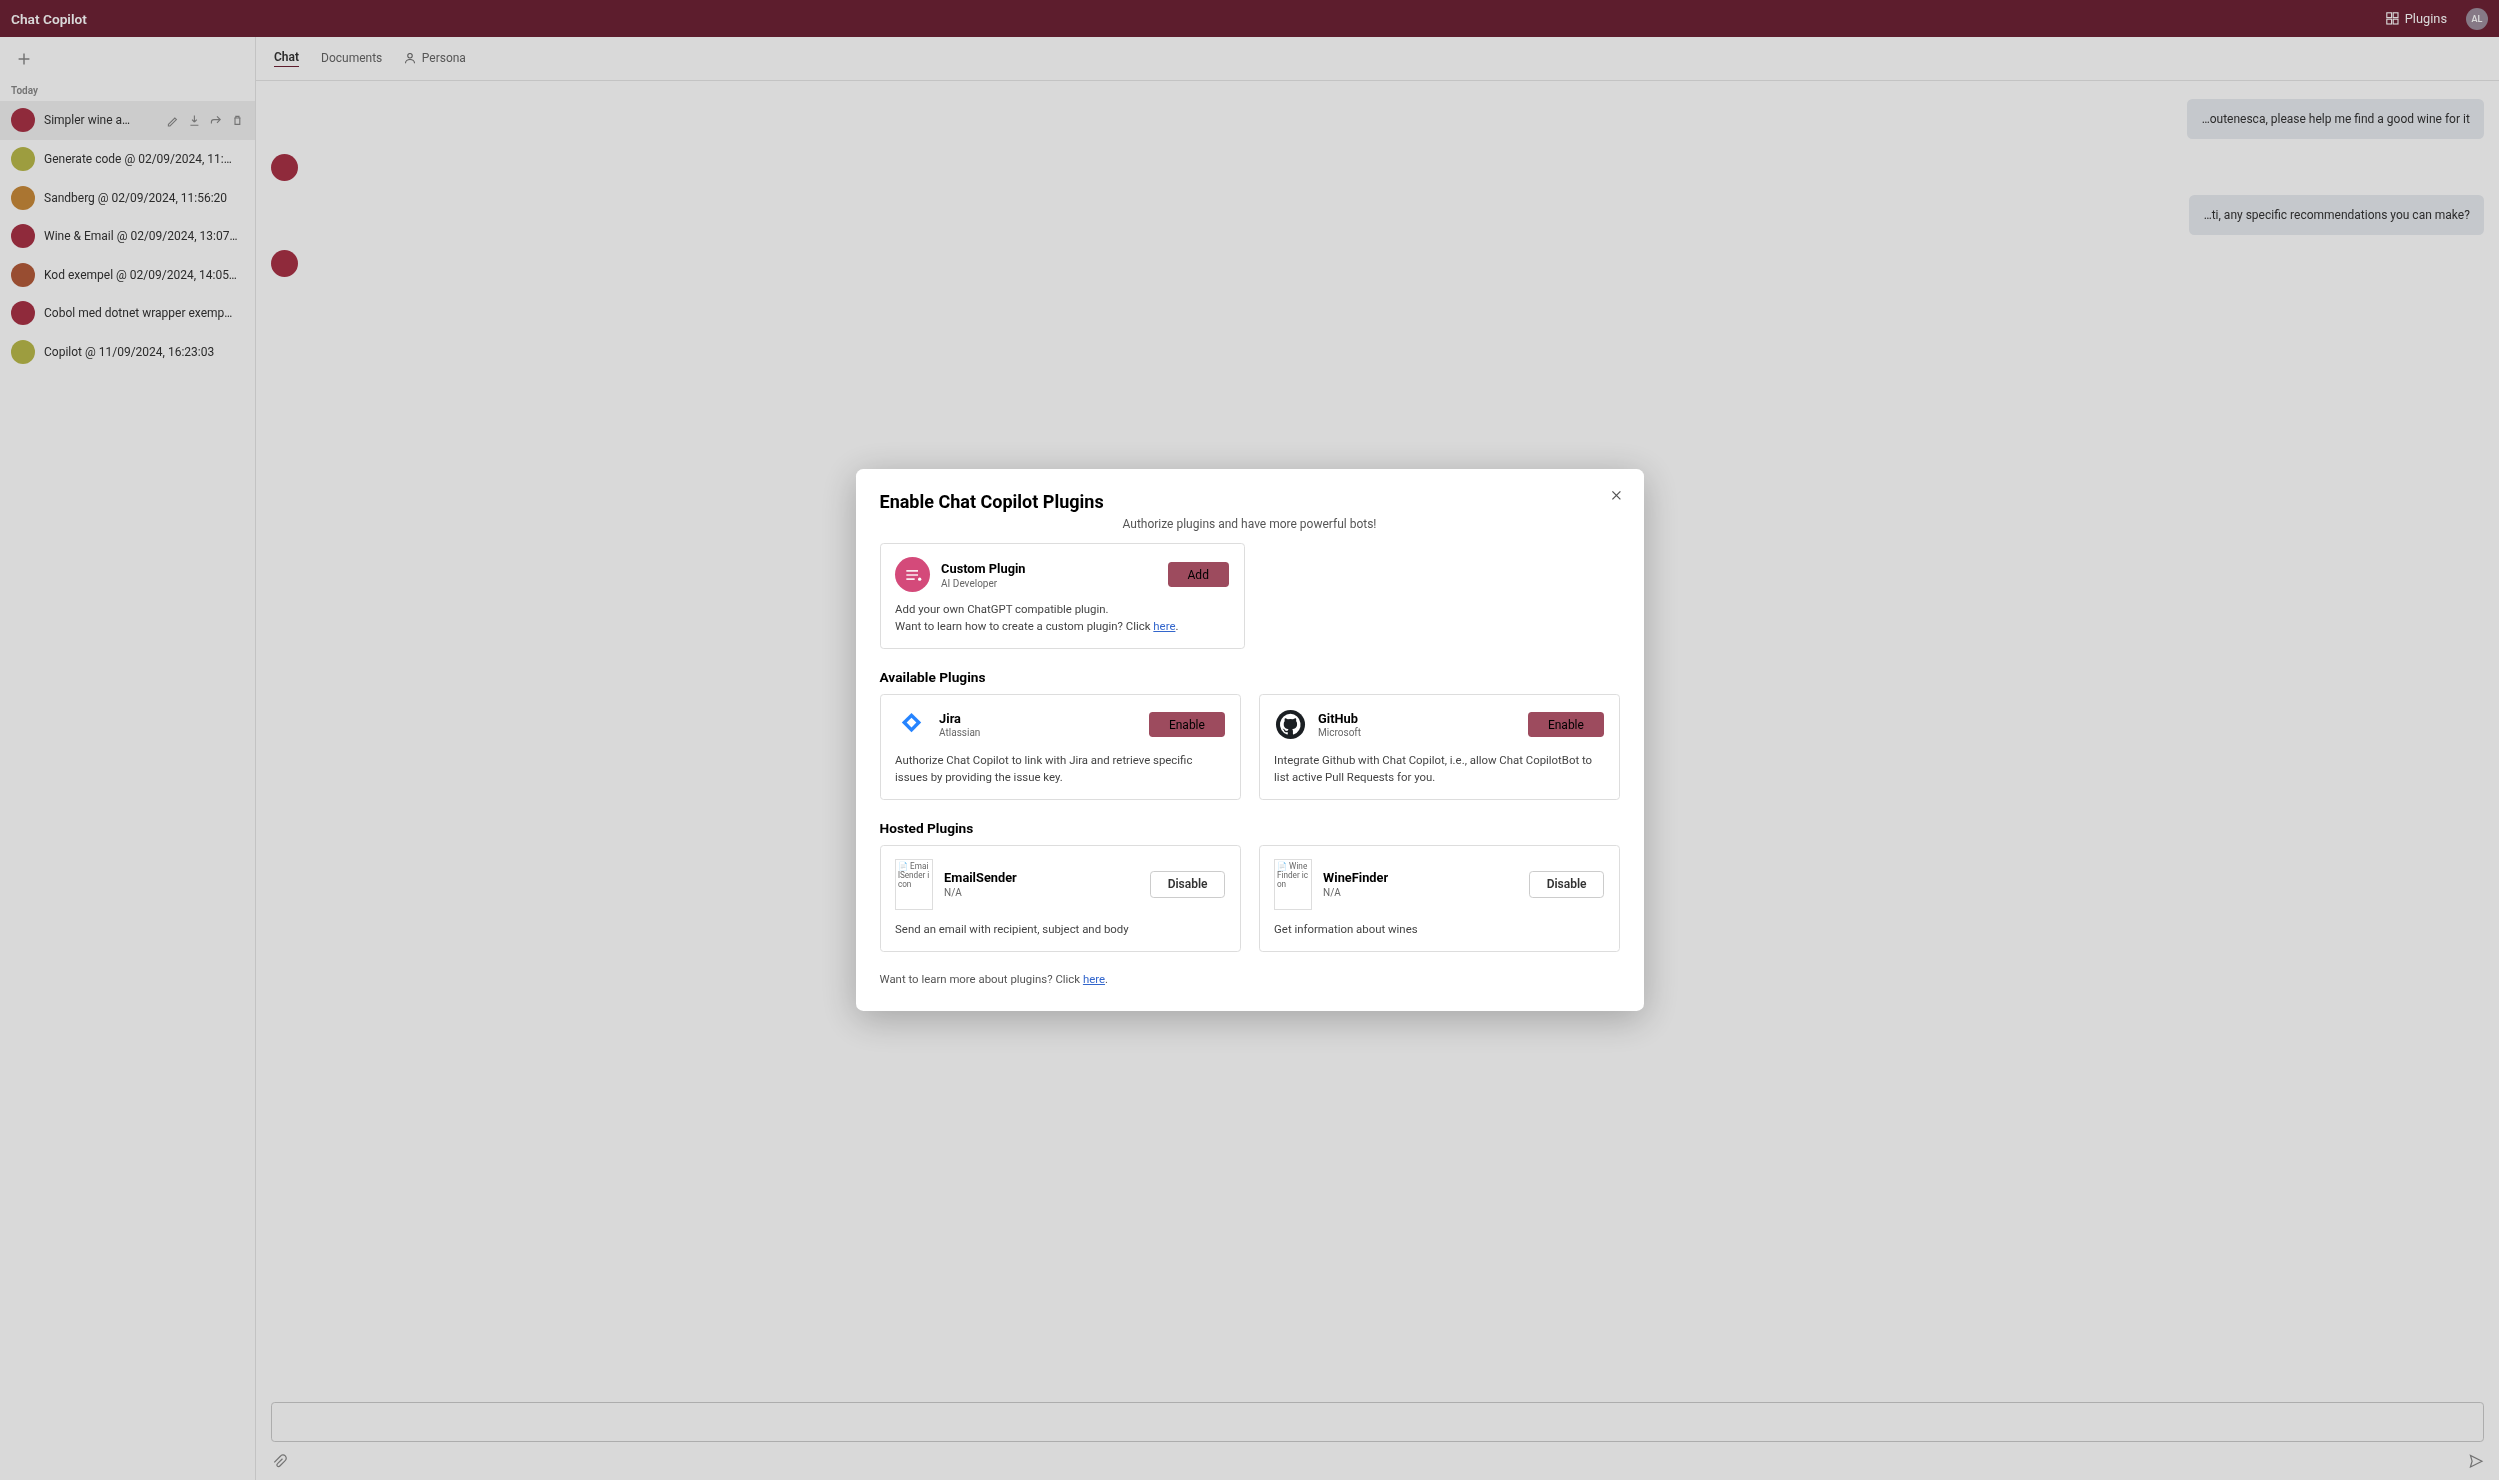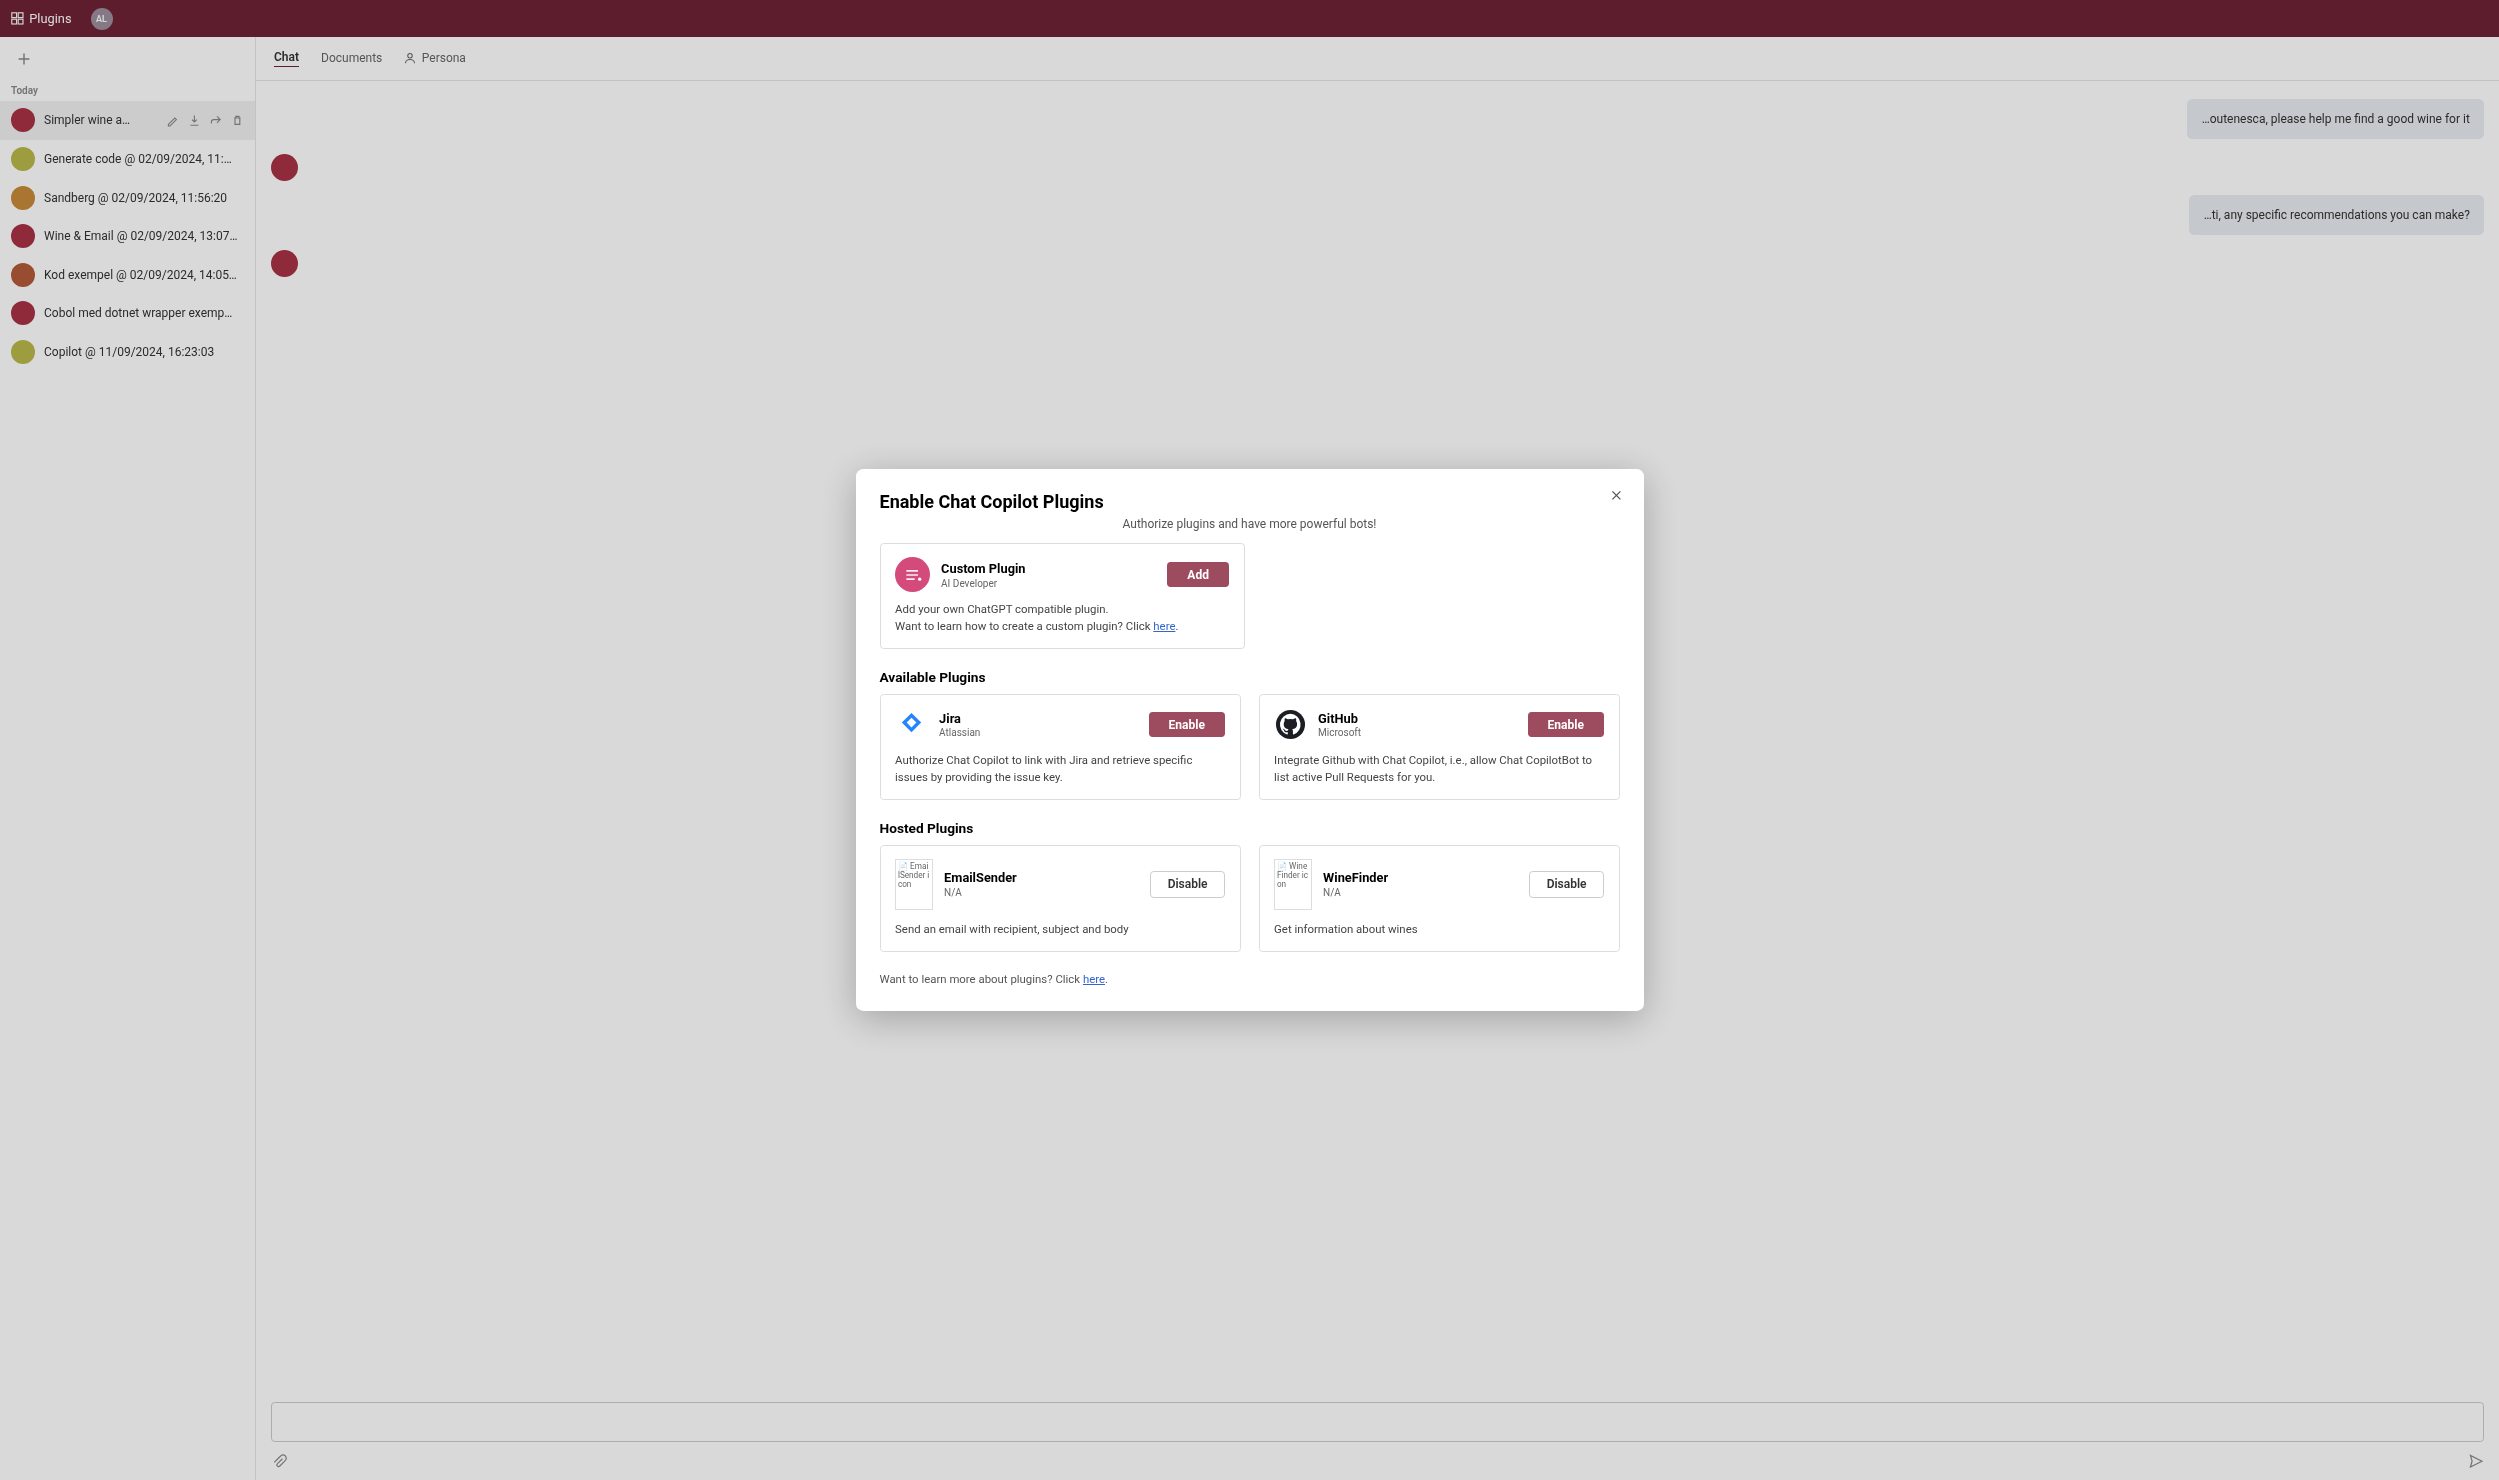--- a/index.html
+++ b/index.html
@@ -41,40 +41,41 @@
 .modal { width: 788px; max-height: 86vh; background: #fff; border-radius: 7.3px; padding: 22px 24px 25.6px; box-shadow: 0 7.3px 37px rgba(0,0,0,0.25); overflow-y: auto; position: relative; }
 .modal-title { font-size: 18px; font-weight: 700; margin-bottom: 5px; }
 .modal-sub { font-size: 12px; color: #555; margin-bottom: 12.8px; text-align: center; }
 .close-btn { position: absolute; top: 18px; right: 18px; width: 18px; height: 18px; cursor: pointer; color: #555; display: flex; align-items: center; justify-content: center; }
 .custom-card { border: 0.9px solid #ddd; border-radius: 3.7px; padding: 12.8px 14.6px; width: 365px; margin-bottom: 20px; }
 .custom-head { display: flex; align-items: center; gap: 11px; }
 .custom-icon { width: 35px; height: 35px; border-radius: 50%; background: #d44a7a; display: flex; align-items: center; justify-content: center; color: #fff; font-size: 9px; font-weight: 600; }
 .custom-meta { flex: 1; }
 .card-title { font-size: 12.8px; font-weight: 700; }
 .card-pub { font-size: 10px; color: #666; margin-top: 1.8px; }
-.btn-primary { background: #9d4b5e; color: #ffffff; border: none; border-radius: 3.7px; padding: 5.5px 20px; font-size: 12px; font-weight: 700; cursor: pointer; }
+.btn-primary { background: #9d4b5e; color: #000000; border: none; border-radius: 3.7px; padding: 5.5px 20px; font-size: 12px; font-weight: 400; cursor: pointer; }
 .btn-secondary { background: #fff; color: #333; border: 0.9px solid #ccc; border-radius: 3.7px; padding: 5.5px 16.4px; font-size: 12px; font-weight: 600; cursor: pointer; }
 .custom-desc { font-size: 11.4px; color: #444; margin-top: 9px; line-height: 1.5; }
 .custom-desc a, .footer-link { color: #3366cc; text-decoration: underline; cursor: pointer; }
 .section-head { font-size: 13.7px; font-weight: 700; margin: 5.5px 0 9px; }
 .plugin-grid { display: flex; gap: 18px; margin-bottom: 20px; }
 .plugin-card { flex: 1; border: 0.9px solid #ddd; border-radius: 3.7px; padding: 12.8px 14.6px; }
 .plugin-head { display: flex; align-items: center; gap: 11px; }
 .plugin-icon { width: 33px; height: 33px; border-radius: 50%; display: flex; align-items: center; justify-content: center; flex-shrink: 0; }
 .plugin-icon-img { width: 38px; height: 51px; border: 0.9px solid #ddd; font-size: 8.2px; color: #666; display: flex; align-items: flex-start; padding: 1.8px; overflow: hidden; word-break: break-all; flex-shrink: 0; line-height: 1.1; }
 .plugin-meta { flex: 1; min-width: 0; }
 .plugin-desc { font-size: 11.4px; color: #444; margin-top: 11px; line-height: 1.5; }
 .modal-footer { font-size: 11.4px; color: #555; margin-top: 3.7px; }
 svg { display: block; }
 </style>
 </head>
 <body>
 
 <div class="app">
   <div class="topbar">
+    <div class="topbar-title">Chat Copilot</div>
     <div class="topbar-right">
       <div class="plugins-btn">
         <span class="plugins-icon">
           <svg viewBox="0 0 16 16" width="12.8" height="12.8" fill="none" stroke="currentColor" stroke-width="1.4">
               <rect x="1" y="1" width="6" height="6"></rect>
               <rect x="9" y="1" width="6" height="6"></rect>
               <rect x="1" y="9" width="6" height="6"></rect>
               <rect x="9" y="9" width="6" height="6"></rect>
             </svg>
         </span>

